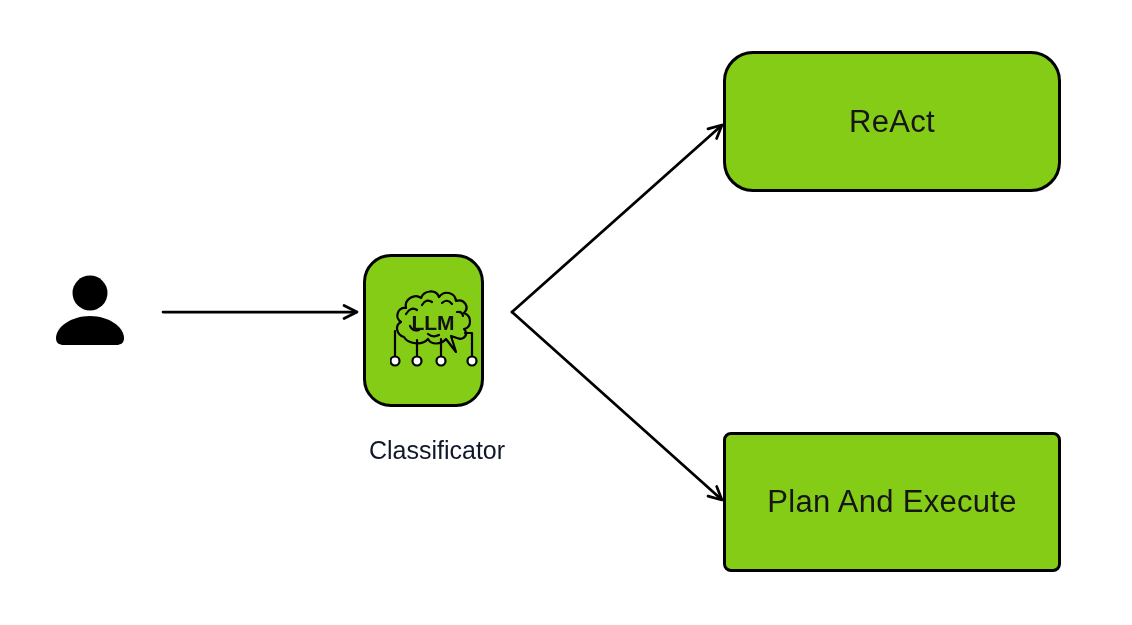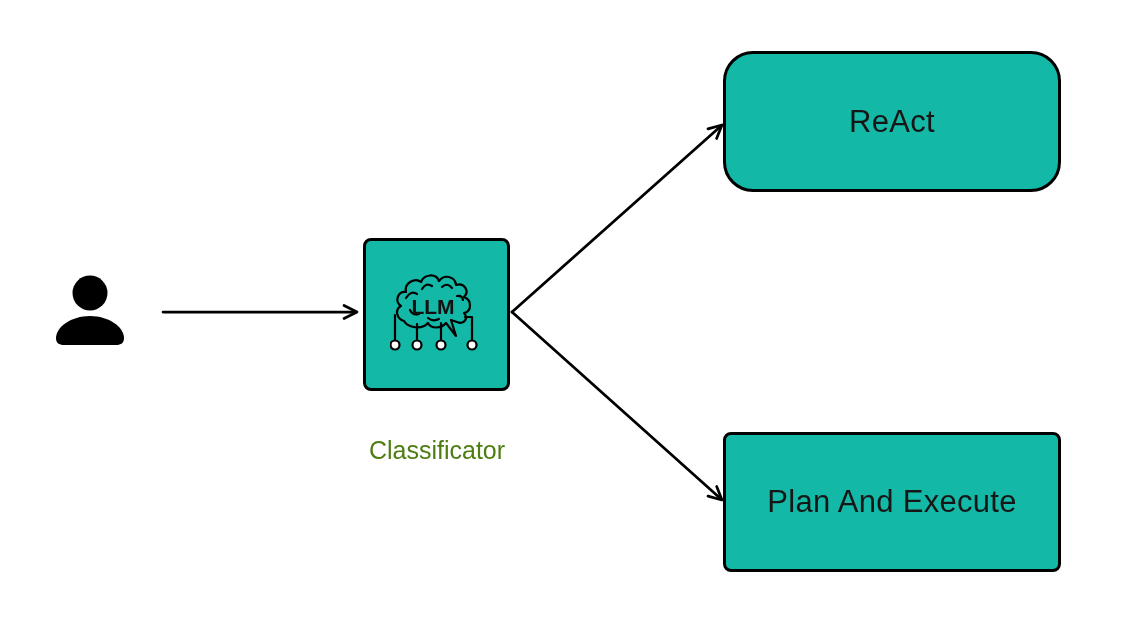--- a/index.html
+++ b/index.html
@@ -10,41 +10,41 @@
     background: #ffffff;
     font-family: "Liberation Sans", sans-serif;
     overflow: hidden;
   }
   .layer { position: absolute; left: 0; top: 0; width: 1132px; height: 625px; }
   .node {
     position: absolute;
     box-sizing: border-box;
     border: 3px solid #000000;
     border-radius: 30px;
-    background: #14b8a6;
+    background: #84cc16;
     display: flex;
     align-items: center;
     justify-content: center;
   }
   .node-label {
     font-size: 31px;
     color: #161616;
     letter-spacing: 0.3px;
     white-space: nowrap;
   }
-  #classificator-box { left: 363px; top: 238px; width: 147px; height: 153px; border-radius: 8px; }
+  #classificator-box { left: 363px; top: 254px; width: 121px; height: 153px; border-radius: 28px; }
   #react-box        { left: 723px; top: 51px;  width: 338px; height: 141px; }
   #plan-box         { left: 723px; top: 432px; width: 338px; height: 140px; border-radius: 8px; }
   .caption {
     position: absolute;
     left: 437px;
     top: 436px;
     transform: translateX(-50%);
     font-size: 25px;
-    color: #4d7c0f;
+    color: #0f172a;
     white-space: nowrap;
   }
   .person-svg { position: absolute; left: 40px; top: 260px; }
   .llm-svg { position: absolute; left: 24px; top: 25px; }
   .llm-text {
     font-family: "Liberation Sans", sans-serif;
     font-size: 21px;
     font-weight: bold;
     fill: #111111;
   }

